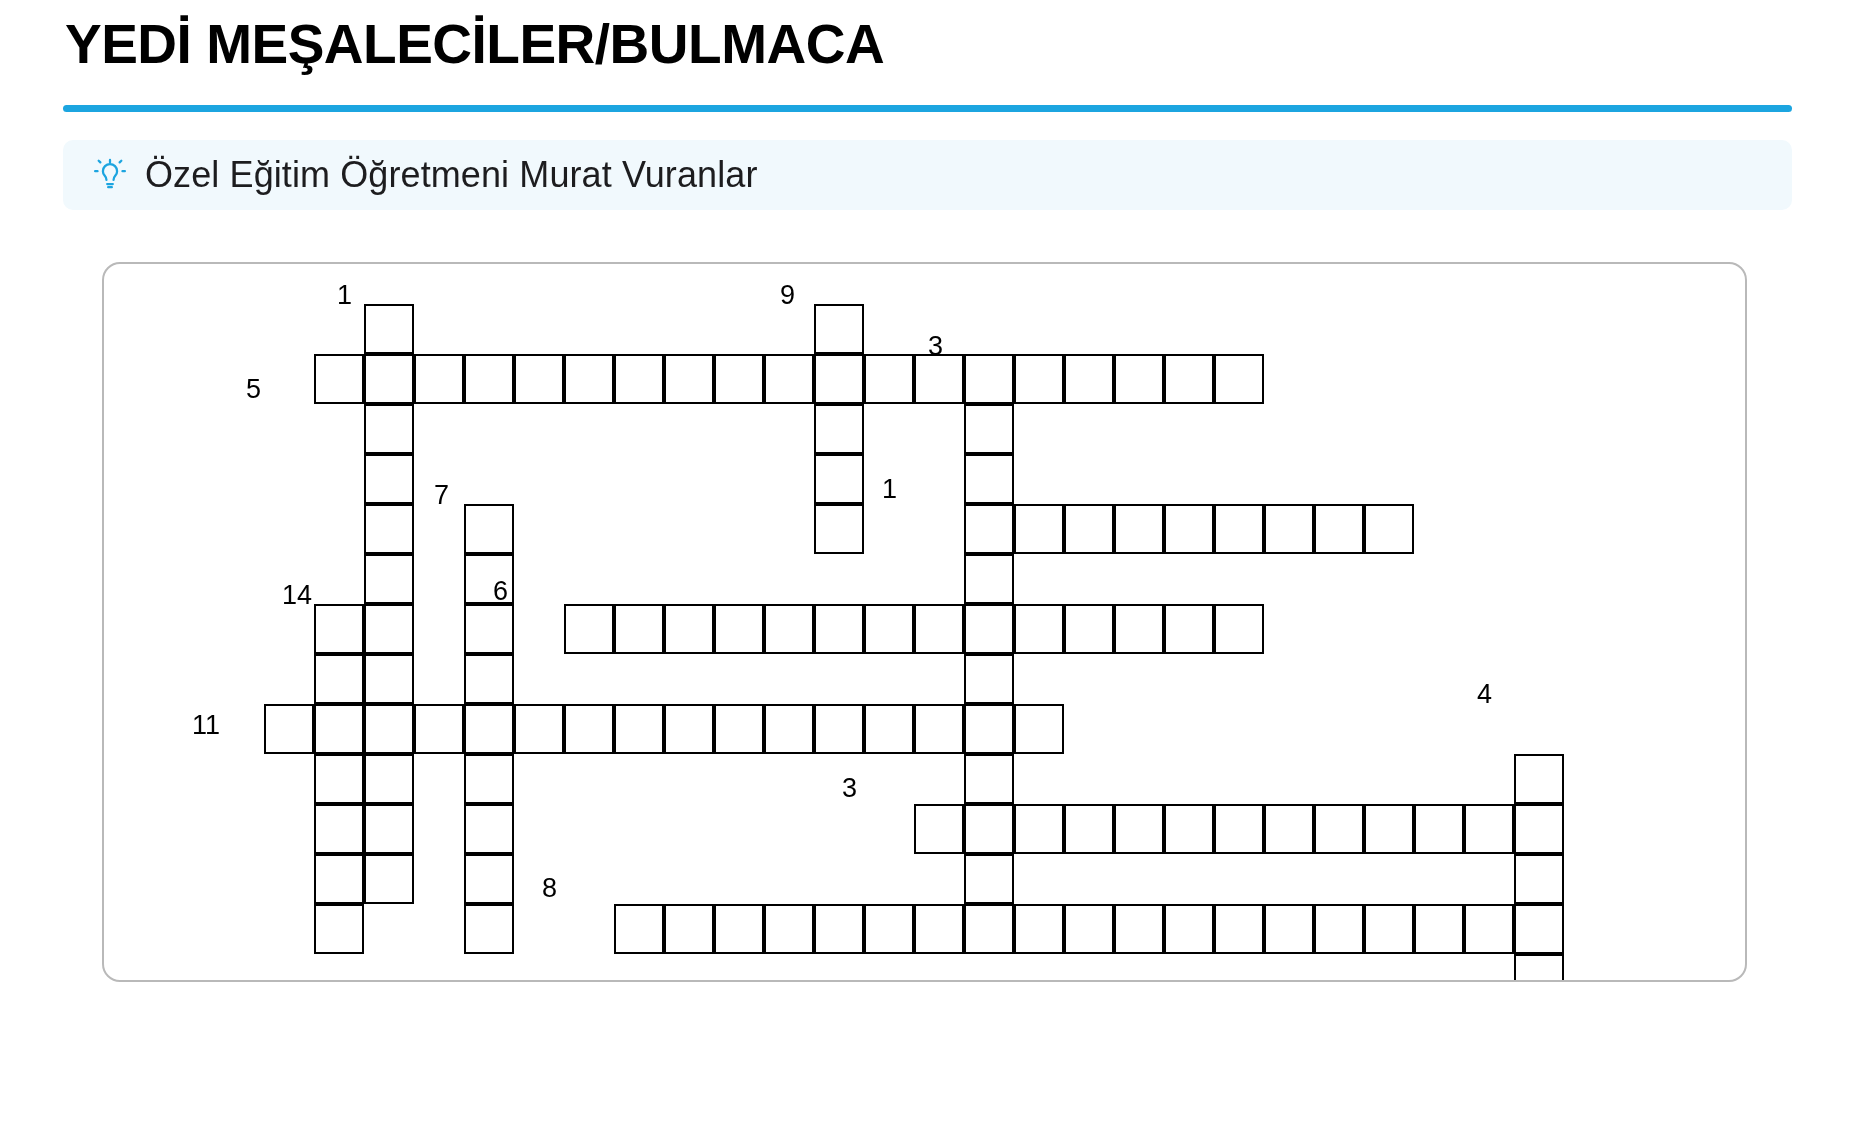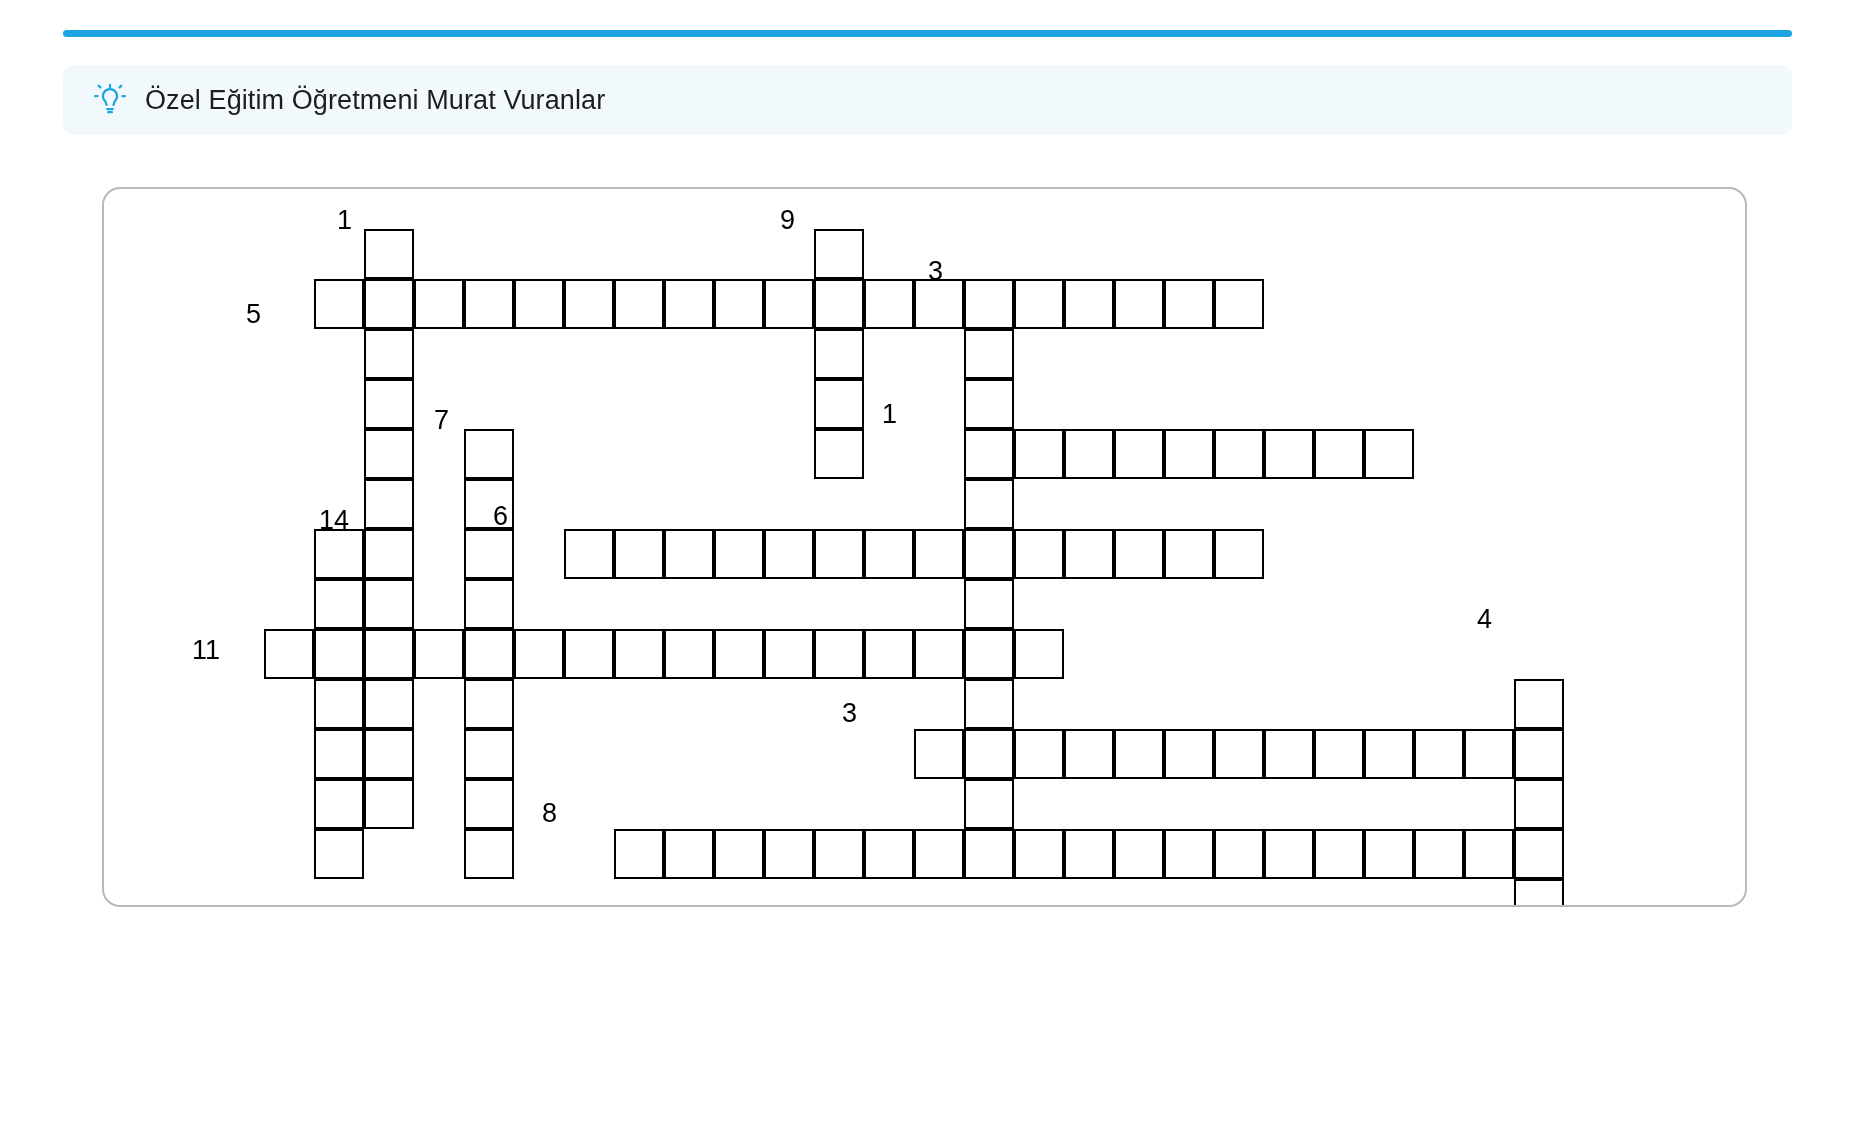--- a/index.html
+++ b/index.html
@@ -48,21 +48,21 @@
     padding: 0 30px;
   }
   .note-icon {
     width: 34px;
     height: 34px;
     flex: 0 0 34px;
     display: block;
     margin-right: 18px;
   }
   .note-text {
-    font-size: 27px;
+    font-size: 36px;
     color: #1d1d1f;
     letter-spacing: 0.1px;
   }
   .puzzle-card {
     position: relative;
     margin: 52px 0 0 42px;
     width: 1645px;
     height: 720px;
     border: 2px solid #b9b9b9;
     border-radius: 18px;
@@ -89,20 +89,21 @@
     color: #000000;
     line-height: 1;
     white-space: nowrap;
   }
 </style>
 </head>
 <body>
 
 <div class="page">
 
+  <h1 class="title">YEDİ MEŞALECİLER/BULMACA</h1>
 
   <div class="title-rule"></div>
 
   <div class="note-bar">
     <svg class="note-icon" viewBox="0 0 24 24" fill="none" stroke="#1ca5e0" stroke-width="1.6" stroke-linecap="round">
       <path d="M9.5 15.5c0-1.5-.6-2.3-1.3-3.1A4.6 4.6 0 0 1 7 9.3a5 5 0 0 1 10 0c0 1.3-.5 2.3-1.2 3.1-.7.8-1.3 1.6-1.3 3.1"></path>
       <line x1="10" y1="18.4" x2="14" y2="18.4"></line>
       <line x1="10.7" y1="20.6" x2="13.3" y2="20.6"></line>
       <line x1="12" y1="1.4" x2="12" y2="3.1"></line>
       <line x1="3.2" y1="9.3" x2="1.5" y2="9.3"></line>
@@ -241,21 +242,21 @@
         <div class="cell" style="left: 1210px; top: 640px; width: 50px; height: 50px;"></div>
         <div class="cell" style="left: 1260px; top: 640px; width: 50px; height: 50px;"></div>
         <div class="cell" style="left: 1310px; top: 640px; width: 50px; height: 50px;"></div>
         <div class="cell" style="left: 1360px; top: 640px; width: 50px; height: 50px;"></div>
         <span class="clue-num" style="left: 233px; top: 18px;">1</span>
         <span class="clue-num" style="left: 676px; top: 18px;">9</span>
         <span class="clue-num" style="left: 824px; top: 69px;">3</span>
         <span class="clue-num" style="left: 142px; top: 112px;">5</span>
         <span class="clue-num" style="left: 330px; top: 218px;">7</span>
         <span class="clue-num" style="left: 778px; top: 212px;">1</span>
-        <span class="clue-num" style="left: 178px; top: 318px; margin-left: 37px;">14</span>
+        <span class="clue-num" style="left: 178px; top: 318px;">14</span>
         <span class="clue-num" style="left: 389px; top: 314px;">6</span>
         <span class="clue-num" style="left: 88px; top: 412px; margin-top: 36px;">11</span>
         <span class="clue-num" style="left: 1373px; top: 417px;">4</span>
         <span class="clue-num" style="left: 738px; top: 511px;">3</span>
         <span class="clue-num" style="left: 438px; top: 611px;">8</span>
       </div>
   </div>
 
 </div>
 

